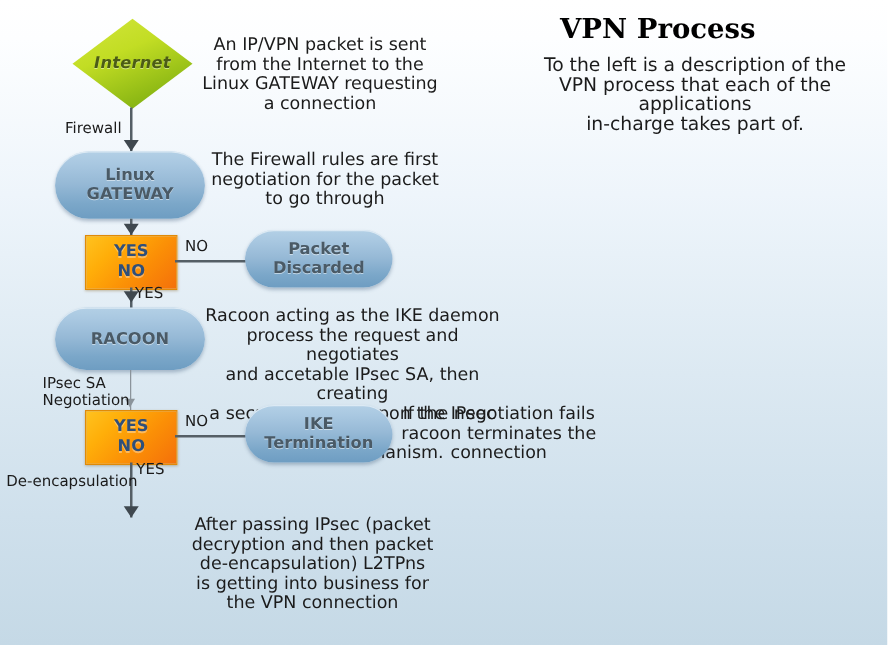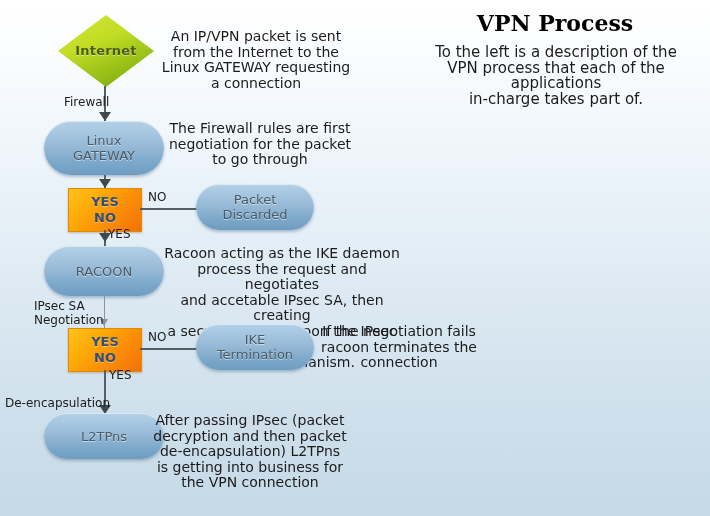--- a/index.html
+++ b/index.html
@@ -15,20 +15,21 @@
   #canvas {
     position: relative;
     width: 710px;
     height: 516px;
     background: linear-gradient(to bottom, #ffffff 0%, #fdfeff 6%, #eef5fb 30%, #dce9f2 58%, #cfe0ec 80%, #c5d9e6 100%);
     overflow: hidden;
   }
   
   .diamond-wrap {
     position: absolute;
+    font-style: italic;
   }
   .diamond-wrap svg {
     display: block;
   }
   .diamond-label {
     position: absolute;
     left: 0;
     right: 0;
     text-align: center;
     font-weight: bold;
@@ -50,21 +51,21 @@
         #6e9dc2 100%);
     box-shadow:
       0 2px 3px rgba(60,90,120,0.35),
       inset 0 1px 0 rgba(255,255,255,0.55);
     display: flex;
     align-items: center;
     justify-content: center;
     text-align: center;
   }
   .pill-text {
-    font-weight: normal;
+    font-weight: bold;
     font-size: 13px;
     line-height: 15px;
     color: #4a5a66;
     text-shadow: 0 1px 0 rgba(255,255,255,0.5);
     white-space: pre-line;
   }
   
   .decision {
     position: absolute;
     background: linear-gradient(135deg,
@@ -123,21 +124,20 @@
     border-right: 6px solid transparent;
     border-top: 9px solid #3f484f;
   }
   
   .panel-title {
     position: absolute;
     font-family: "DejaVu Serif", serif;
     font-weight: bold;
     font-size: 22px;
     color: #000000;
-    text-align: center;
   }
   .panel-body {
     position: absolute;
     font-size: 15px;
     line-height: 15.5px;
     color: #1b1b1b;
     text-align: center;
     white-space: pre-line;
   }
 </style>
@@ -155,21 +155,21 @@
           <stop offset="100%" stop-color="#85b312"></stop>
         </linearGradient>
       </defs>
       <polygon points="49,1 97,37 49,73 1,37" fill="url(#greenGrad)"></polygon>
     </svg>
     <div class="diamond-label" style="top:29px;">Internet</div>
   </div>
 
   <div class="v-line" style="left:104px; top:86px; height:35px;"></div>
   <div class="arrow-down" style="left:99px; top:112px;"></div>
-  <div class="edge-label" style="left:52px; top:95px;margin-left:12px;">Firewall</div>
+  <div class="edge-label" style="left:52px; top:95px;">Firewall</div>
 
   <div class="desc" style="left:158px; top:29px; width:196px;">An IP/VPN packet is sent
 from the Internet to the
 Linux GATEWAY requesting
 a connection</div>
 
   <div class="pill" style="left:44px; top:121px; width:120px; height:54px;">
     <span class="pill-text">Linux
 GATEWAY</span>
   </div>
@@ -223,25 +223,22 @@
     <span class="pill-text">IKE
 Termination</span>
   </div>
   <div class="desc" style="left:318px; top:324px; width:162px;">If the negotiation fails
 racoon terminates the
 connection</div>
 
   <div class="v-line" style="left:104px; top:370px; height:44px;"></div>
   <div class="arrow-down" style="left:99px; top:405px;"></div>
   <div class="edge-label" style="left:109px; top:368px;">YES</div>
-  <div class="edge-label" style="left:5px; top:396px;">De-encapsulation</div>
-
-  <div class="pill" style="left:44px; top:413px; width:120px; height:46px;">
-    <span class="pill-text">L2TPns</span>
-  </div>
+  <div class="edge-label" style="left:5px; top:378px;">De-encapsulation</div>
+
   <div class="desc" style="left:152px; top:413px; width:196px;">After passing IPsec (packet
 decryption and then packet
 de-encapsulation) L2TPns
 is getting into business for
 the VPN connection</div>
 
   <div class="panel-title" style="left:448px; top:10px; width:214px;">VPN Process</div>
   <div class="panel-body" style="left:412px; top:45px; width:288px;">To the left is a description of the
 VPN process that each of the applications
 in-charge takes part of.</div>

